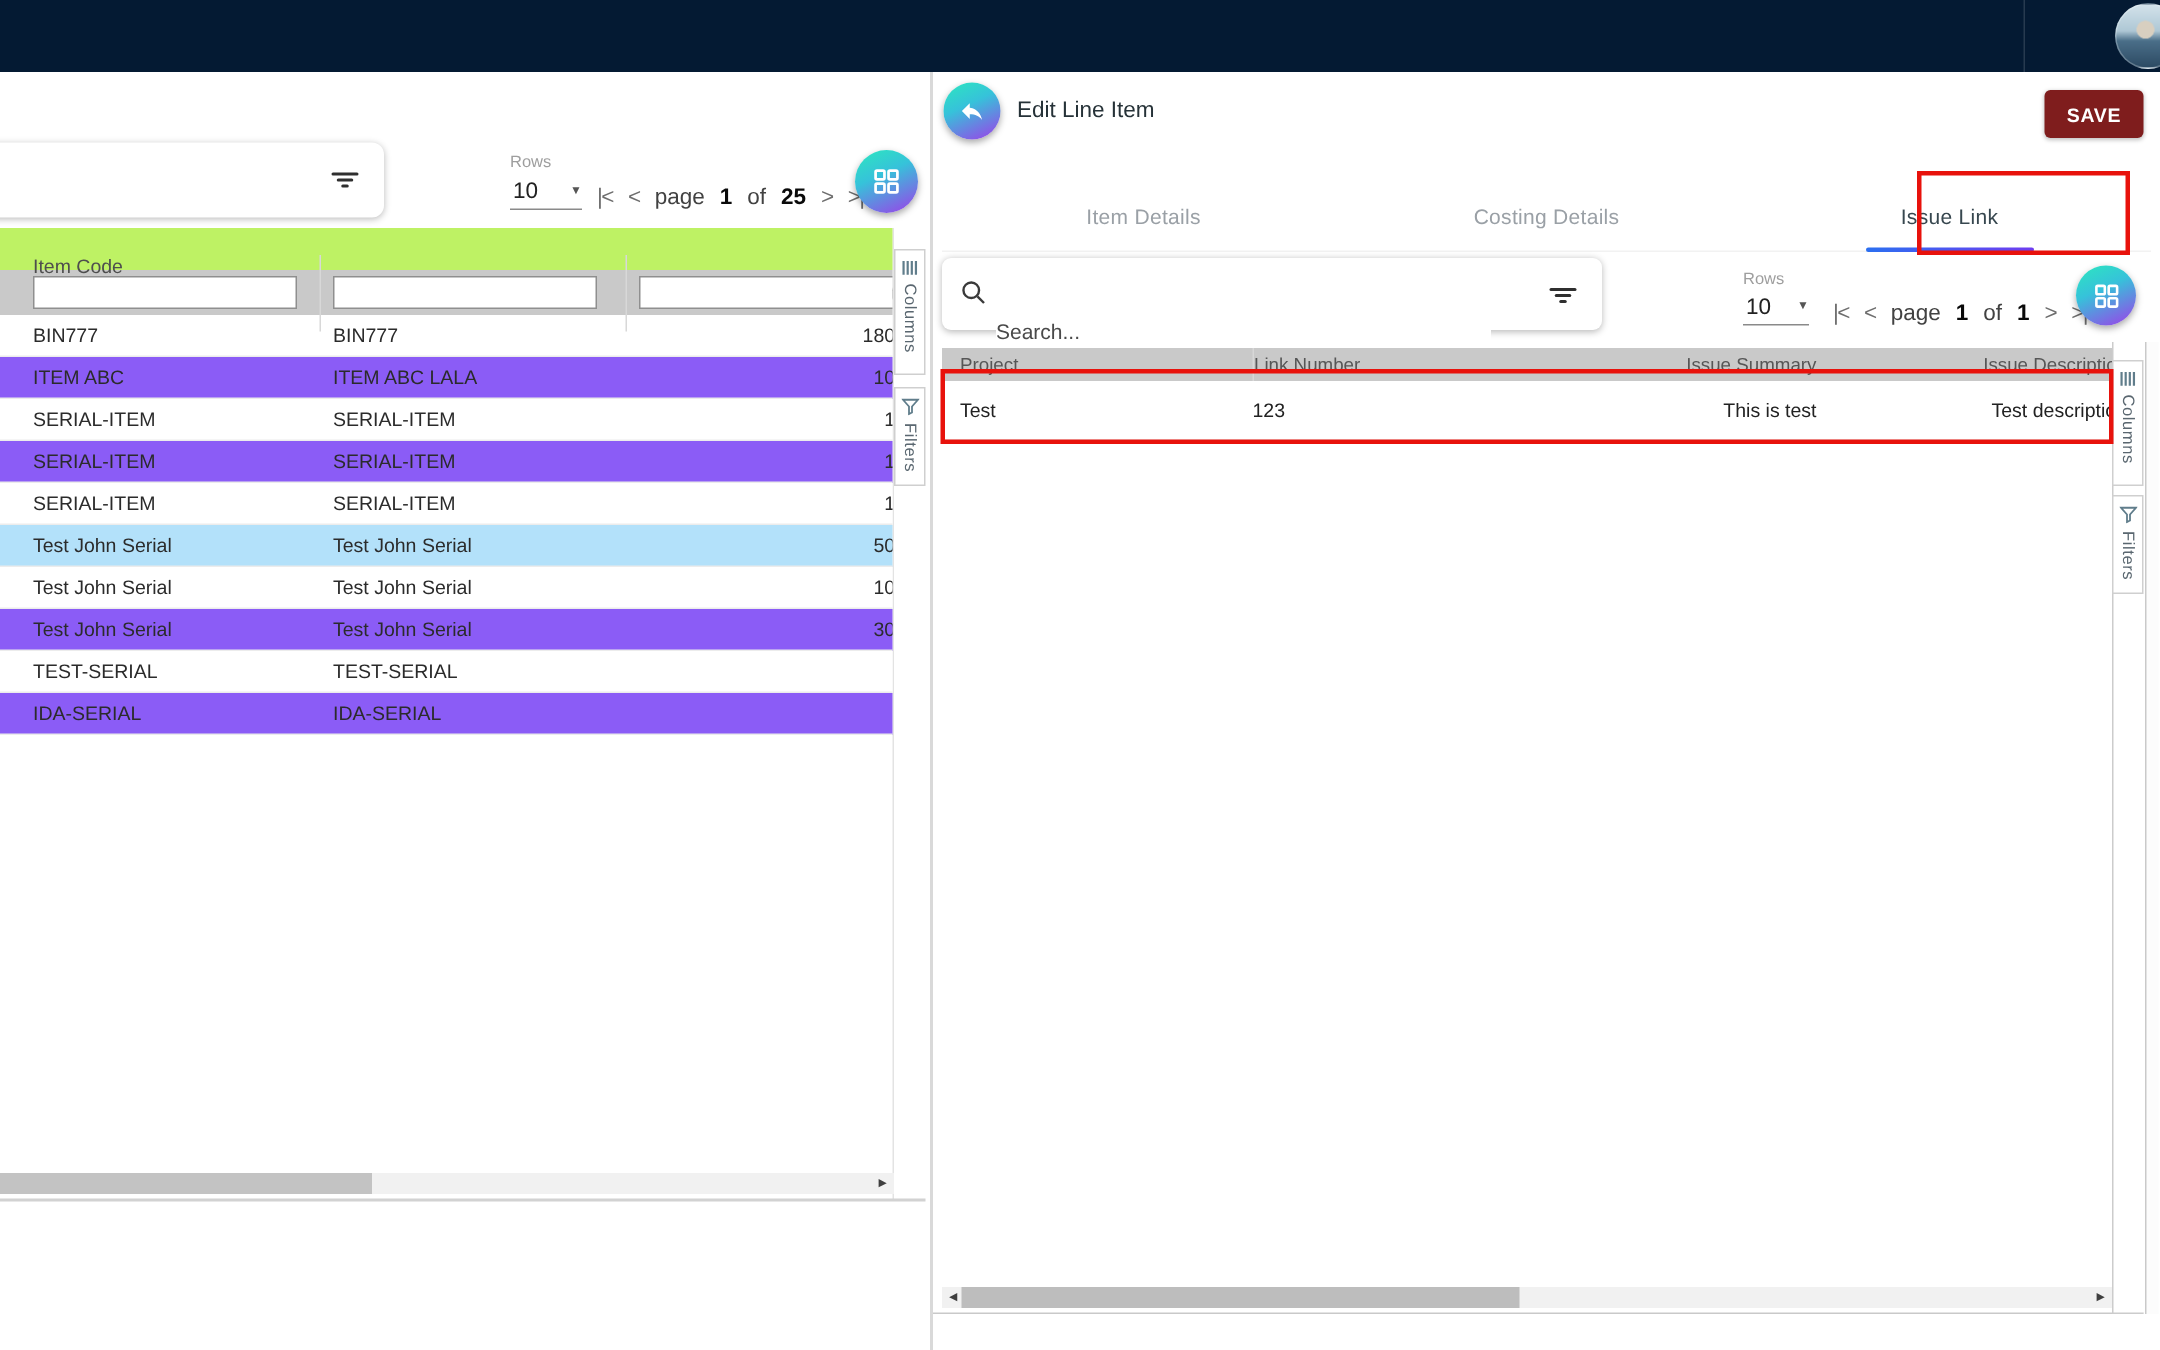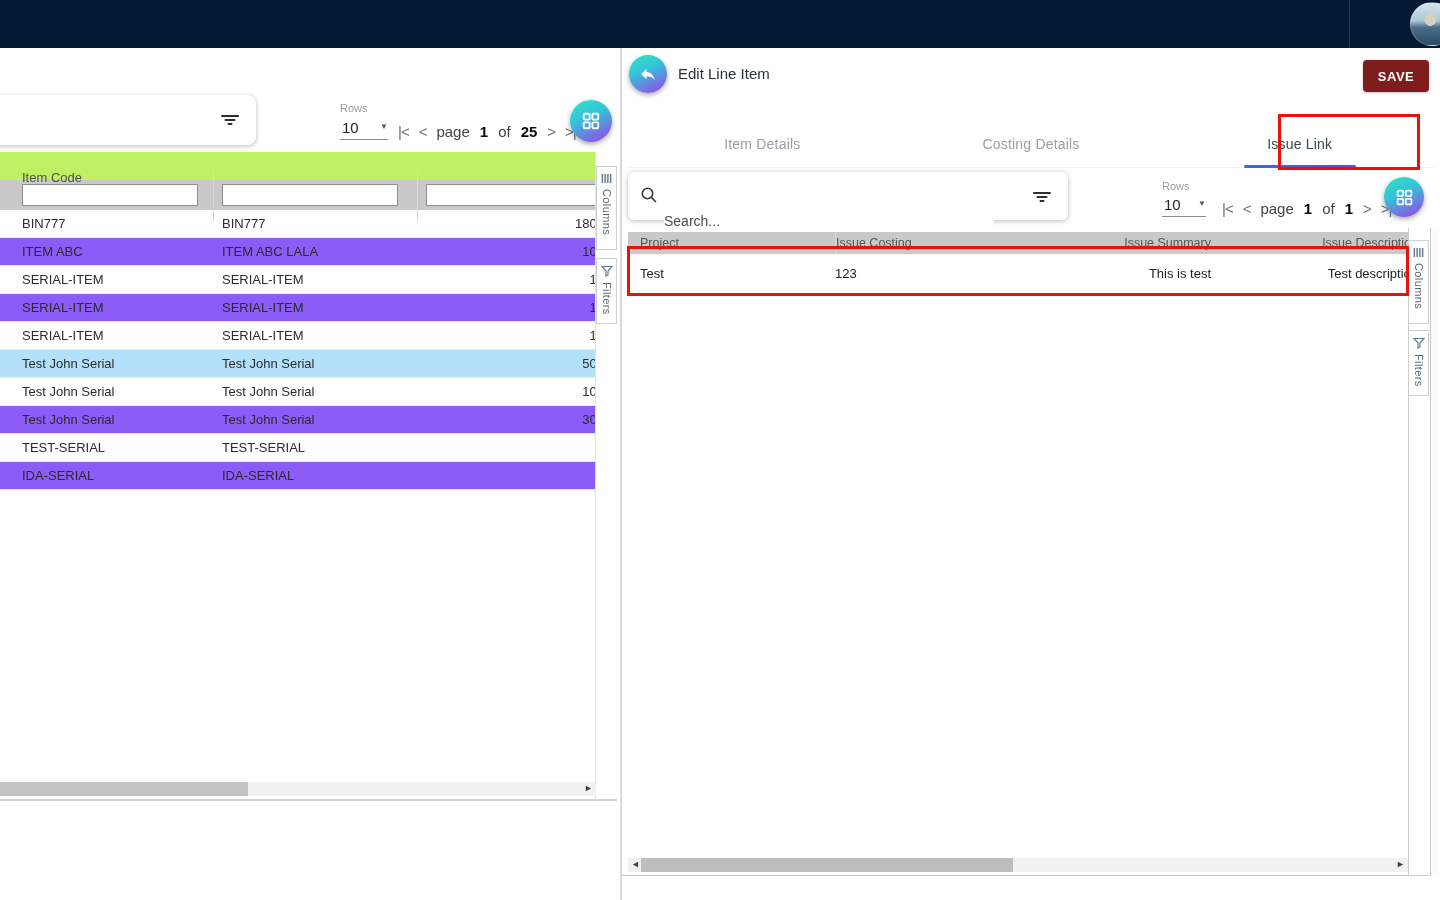--- a/index.html
+++ b/index.html
@@ -350,21 +350,21 @@
             <rect x="3" y="12.5" width="6.5" height="6.5" rx="1"></rect>
             <rect x="12.5" y="12.5" width="6.5" height="6.5" rx="1"></rect>
           </svg>
       </span>
     </div>
 
     <div class="rt-wrap">
       <div class="rt-grid rt-header">
         <div class="rc-project">Project</div>
         <div class="rc2">
-            <span>Issue Costing</span>
+            <span>Link Number</span>
           </div>
         <div class="rc-right">Issue Summary</div>
         <div class="rc-right">Issue Description</div>
       </div>
       <div class="rt-grid rt-row">
         <div class="rc-project">Test</div>
         <div>123</div>
         <div class="rc-right">This is test</div>
         <div class="rc-right">Test description</div>
       </div>

